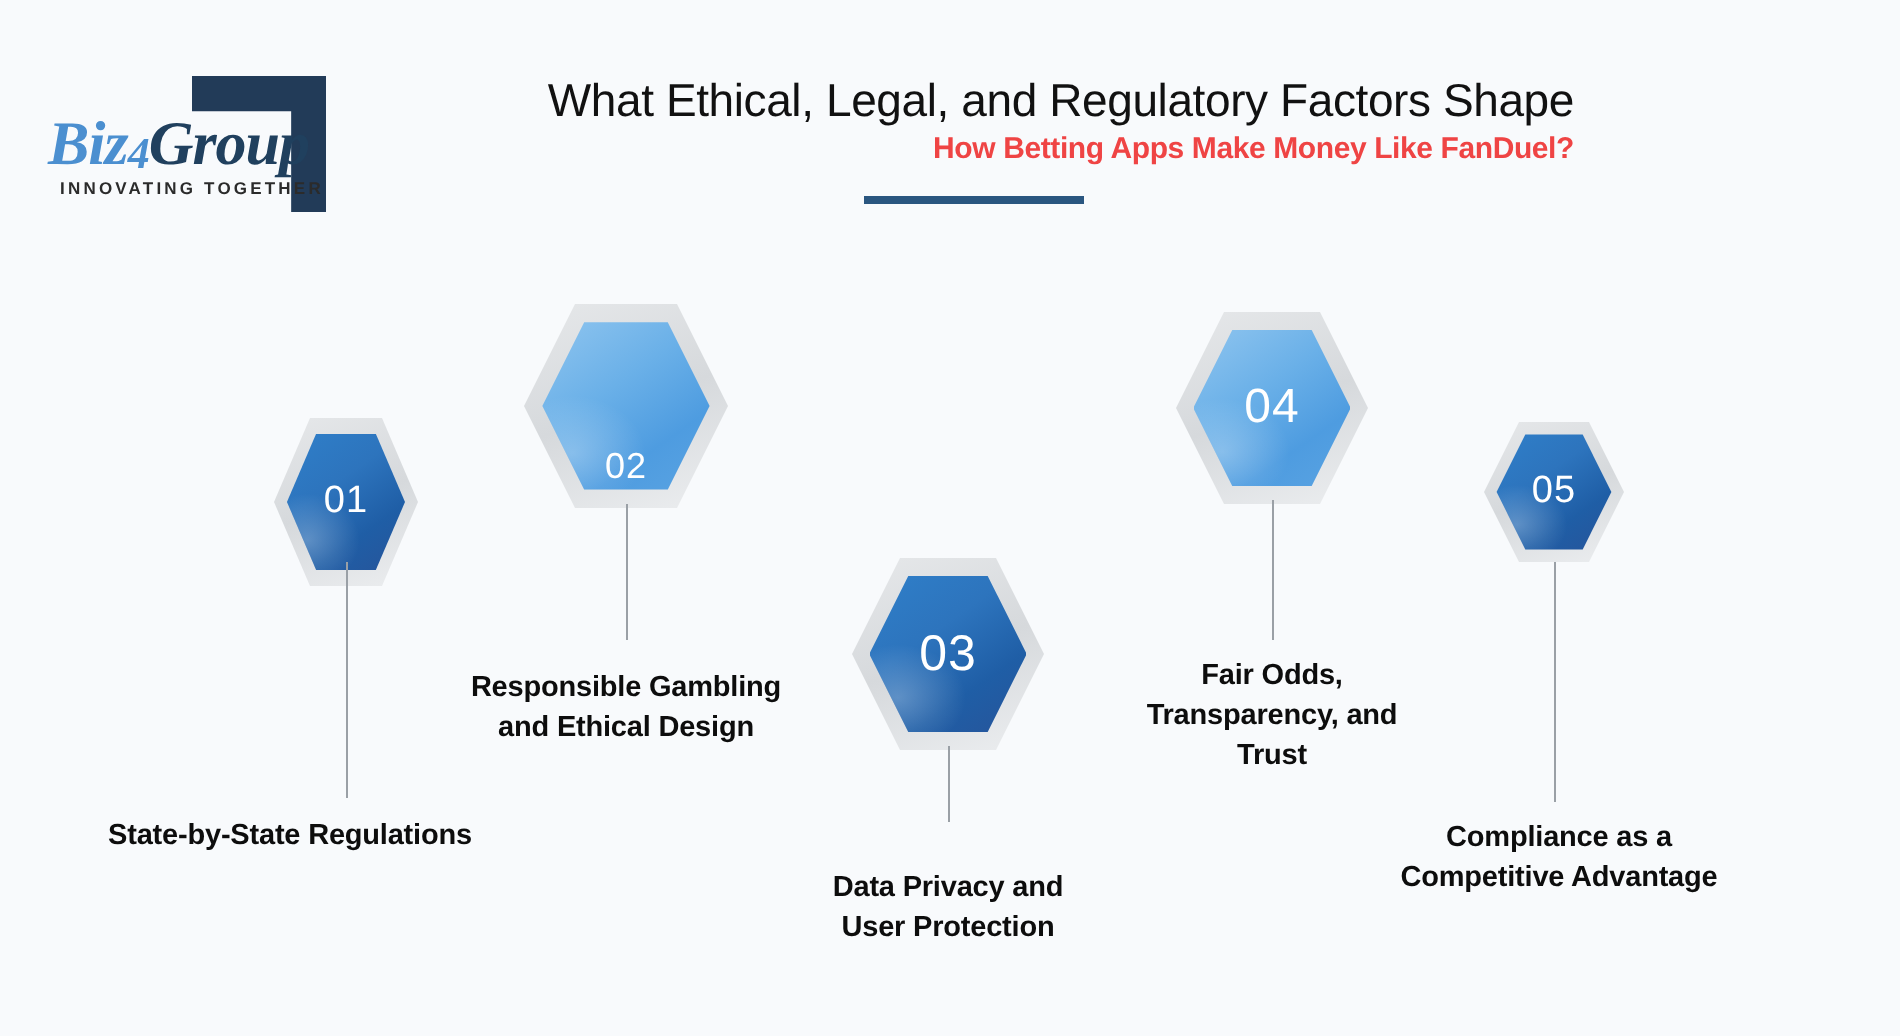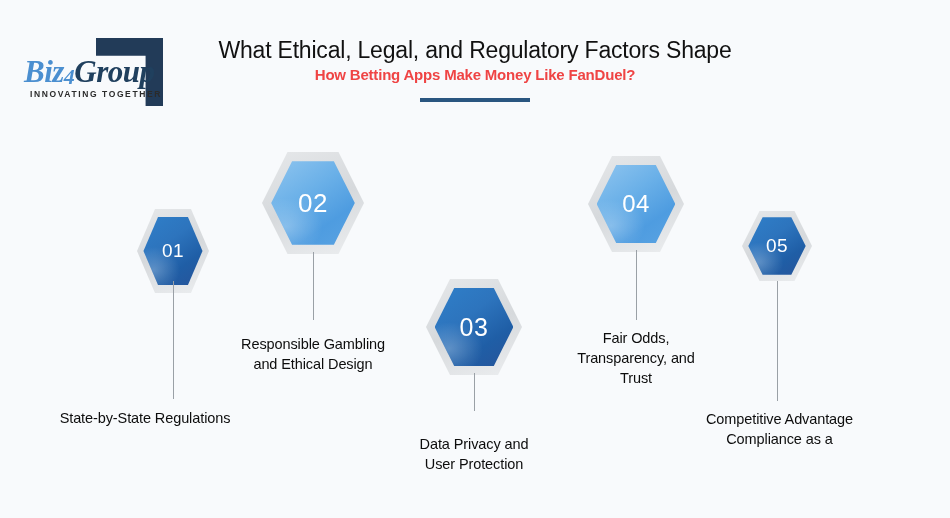--- a/index.html
+++ b/index.html
@@ -65,24 +65,24 @@
     top: 53px;
     font-size: 8.5px;
     font-weight: bold;
     letter-spacing: 1.6px;
     color: #2b2b2b;
     white-space: nowrap;
   }
 
   #title-block {
     position: absolute;
-    left: 175px;
+    left: 187px;
     top: 36px;
     width: 600px;
-    text-align: center;
+    text-align: right;
   }
   #title-line-1 {
     font-size: 23px;
     font-weight: normal;
     color: #111111;
     line-height: 1.28;
     letter-spacing: -0.2px;
     white-space: nowrap;
   }
   #title-line-2 {
@@ -169,21 +169,21 @@
   .connector {
     position: absolute;
     width: 1px;
     background: #9aa0a6;
   }
 
   .caption {
     position: absolute;
     text-align: center;
     font-size: 14.5px;
-    font-weight: normal;
+    font-weight: bold;
     color: #0d0d0d;
     line-height: 1.38;
     letter-spacing: -0.1px;
   }
 </style>
 </head>
 <body>
 
 <div id="header">
 
@@ -214,21 +214,21 @@
   </div>
   <div class="caption" style="left:20px; top:408px; width:250px;">
     <div>State-by-State Regulations</div>
   </div>
 
   <div class="step" style="left:262px; top:152px;">
     <div class="hex-wrap hex-light" style="width:102px; height:102px;">
       <div class="hex-outer"></div>
       <div class="hex-inner"></div>
       <div class="hex-sheen"></div>
-      <div class="hex-num" style="font-size:26px;">02</div>
+      <div class="hex-num" style="font-size:18px;margin-top:30px;">02</div>
     </div>
     <div class="connector" style="left:51px; top:100px; height:68px;"></div>
   </div>
   <div class="caption" style="left:193px; top:334px; width:240px;">
     <div>Responsible Gambling</div>
     <div>and Ethical Design</div>
   </div>
 
   <div class="step" style="left:426px; top:279px;">
     <div class="hex-wrap hex-dark" style="width:96px; height:96px;">
@@ -262,17 +262,17 @@
   <div class="step" style="left:742px; top:211px;">
     <div class="hex-wrap hex-dark" style="width:70px; height:70px;">
       <div class="hex-outer"></div>
       <div class="hex-inner"></div>
       <div class="hex-sheen"></div>
       <div class="hex-num" style="font-size:19px;">05</div>
     </div>
     <div class="connector" style="left:35px; top:70px; height:120px;"></div>
   </div>
   <div class="caption" style="left:652px; top:409px; width:255px;">
+    <div>Compliance as a</div>
     <div>Competitive Advantage</div>
-    <div>Compliance as a</div>
   </div>
 
 </div>
 
 </body></html>

